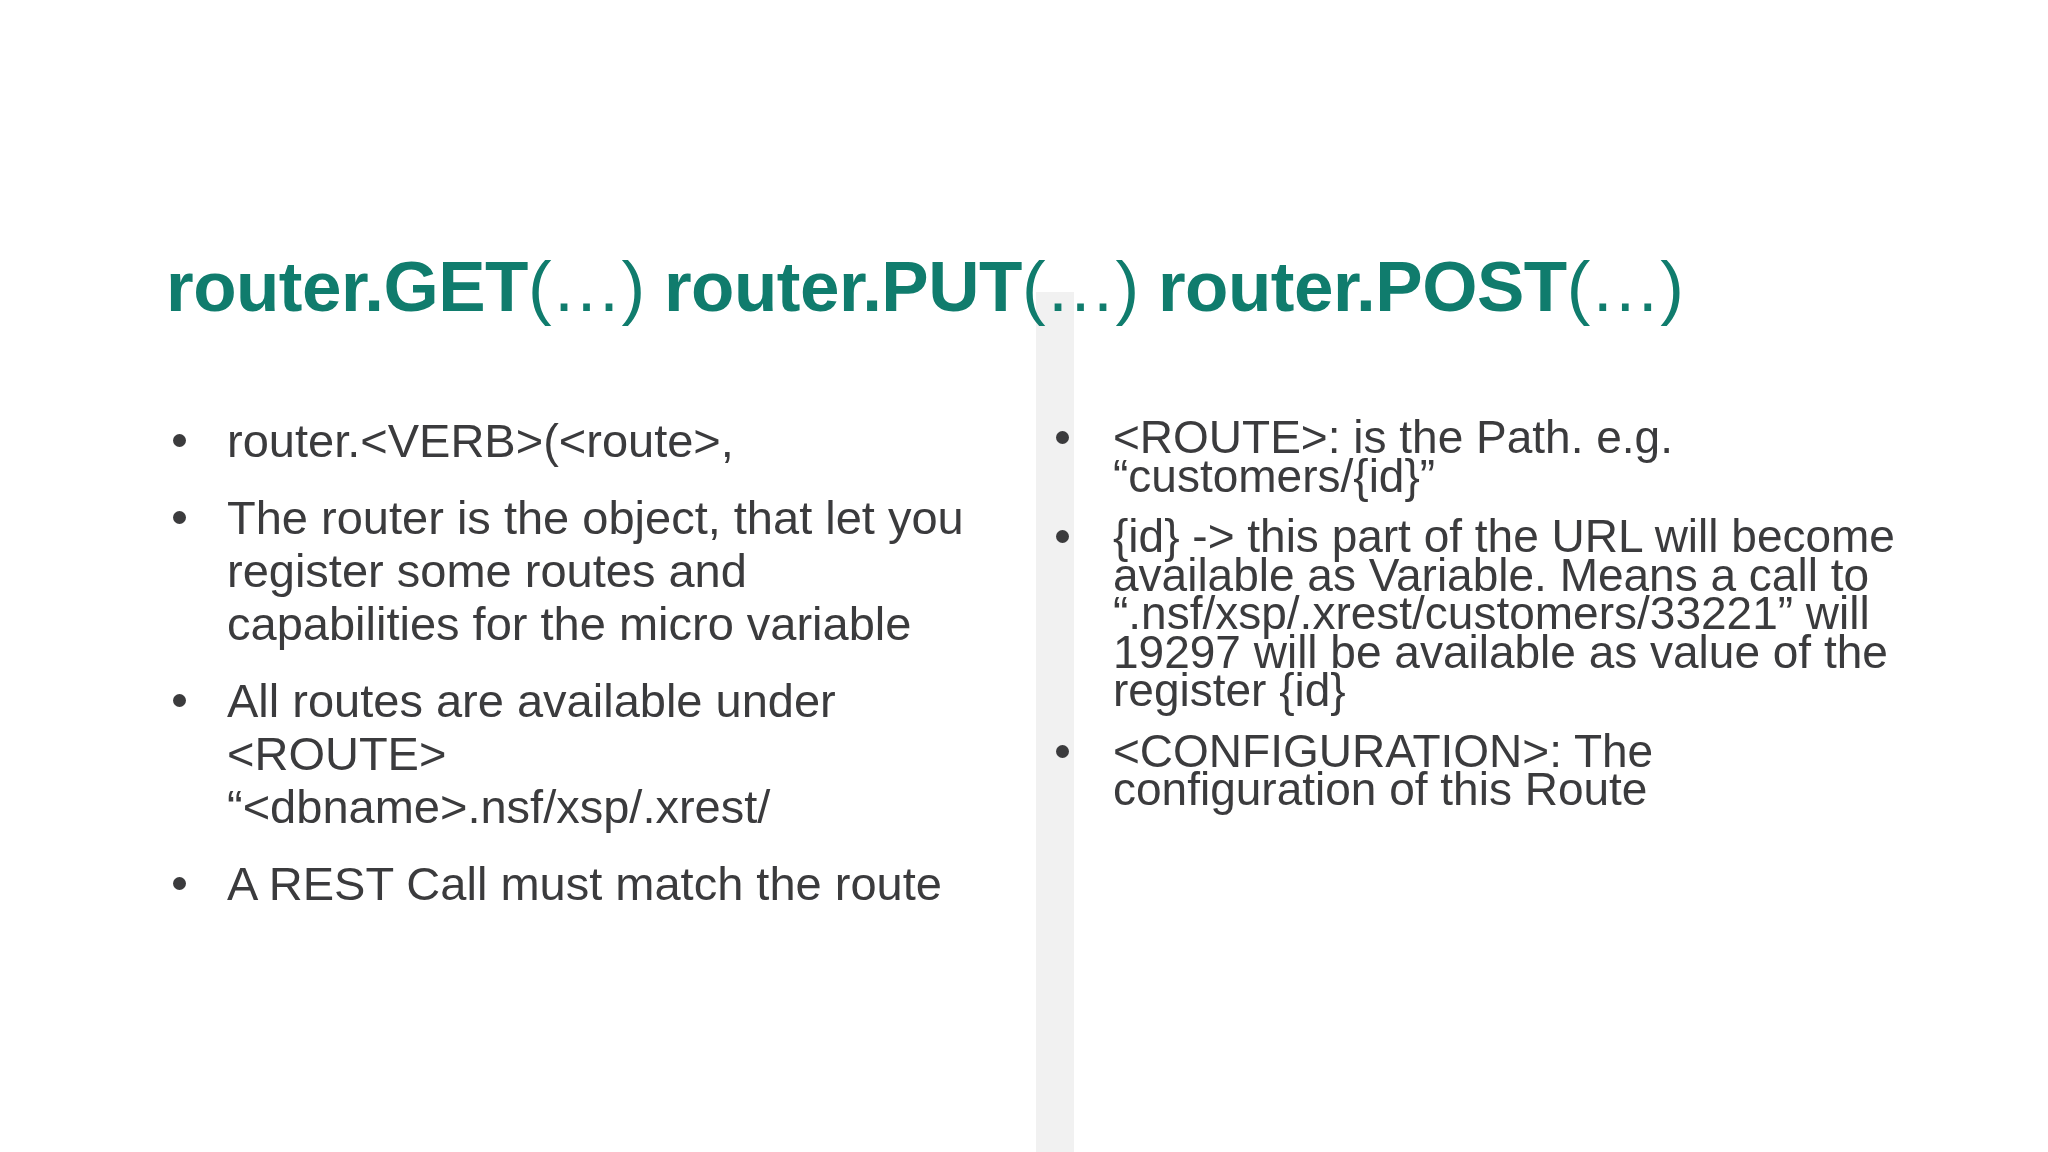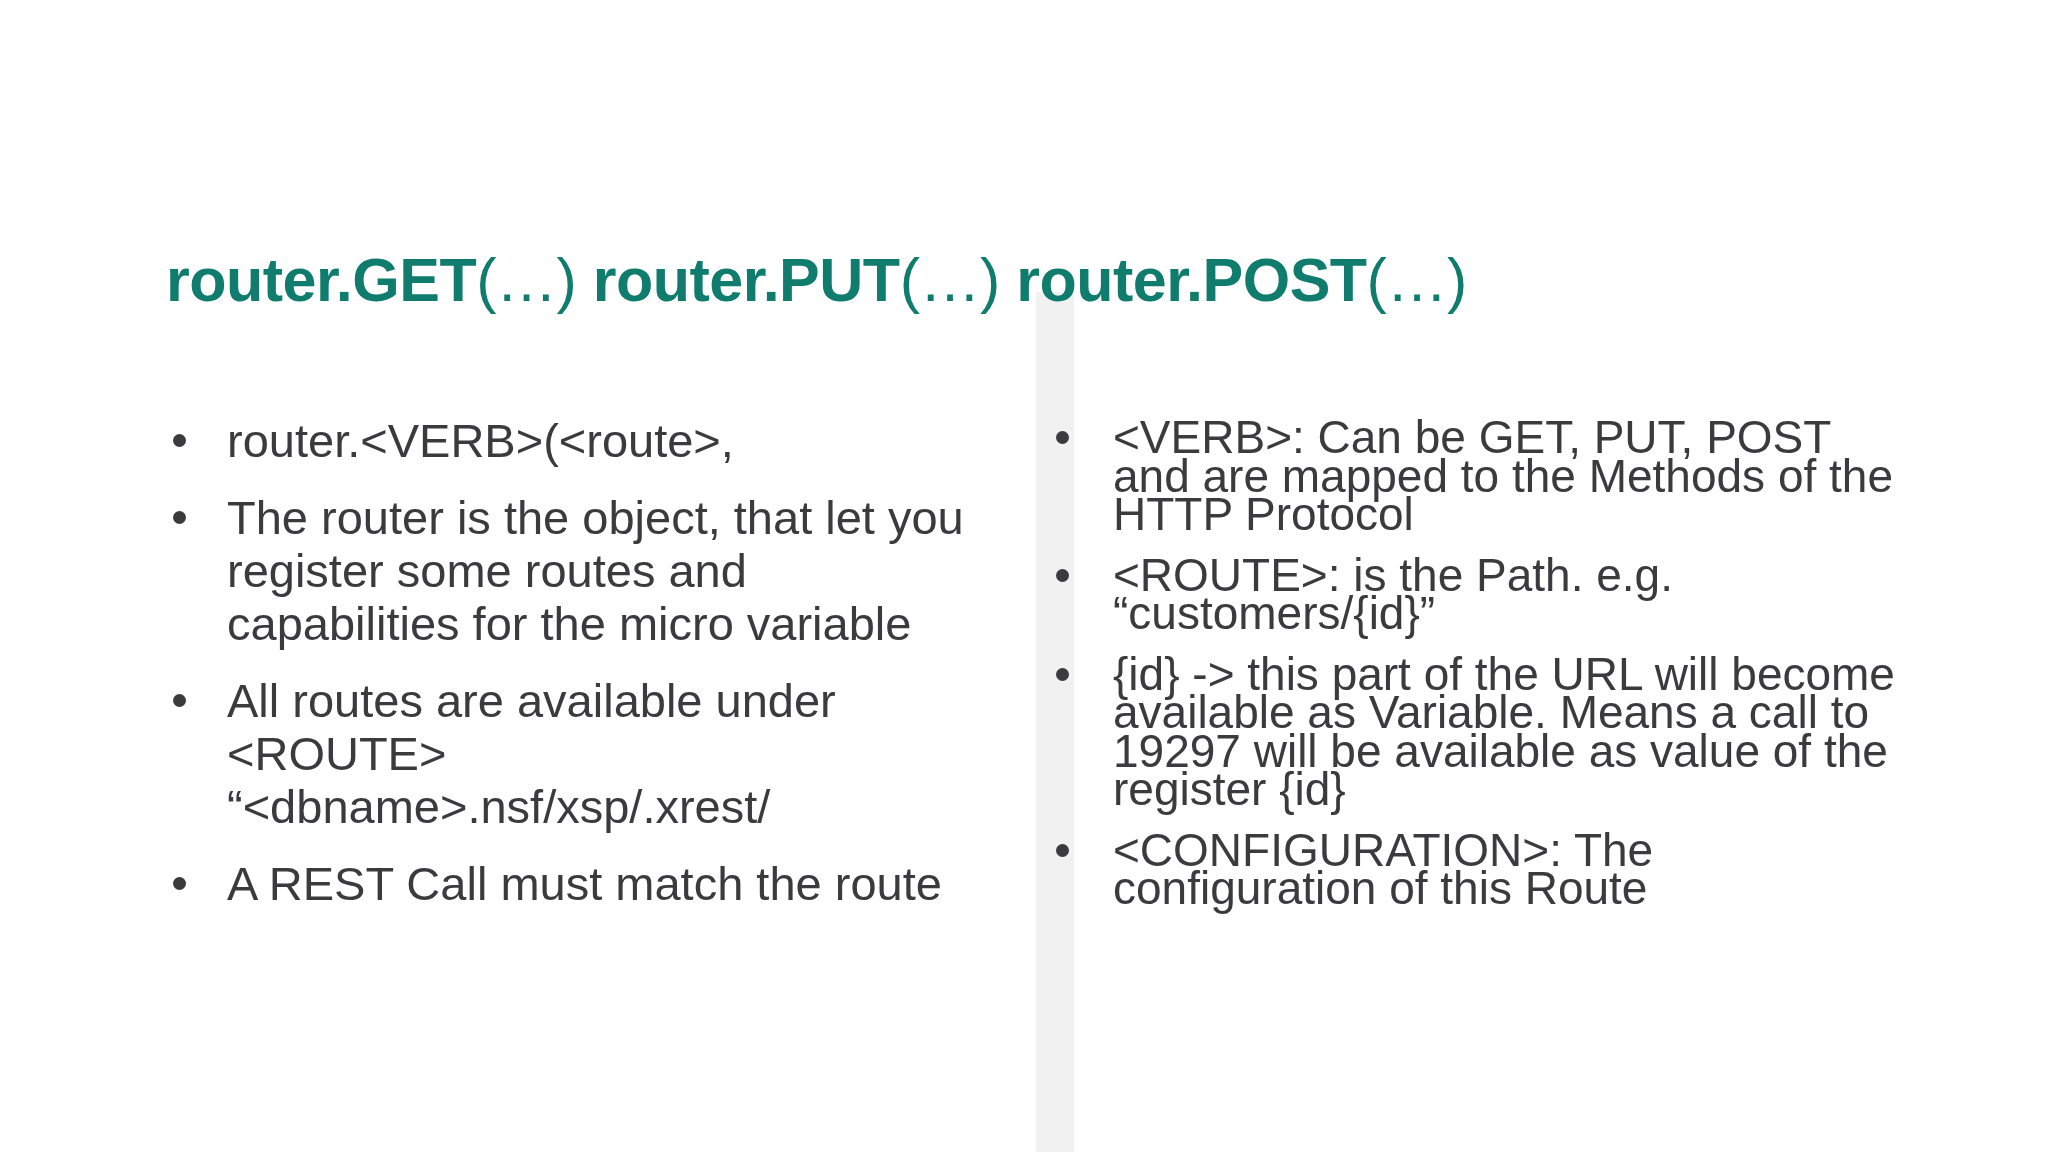--- a/index.html
+++ b/index.html
@@ -21,21 +21,21 @@
     left: 1036px;
     top: 292px;
     width: 38px;
     height: 860px;
     background: var(--band, #f1f1f1);
   }
   .slide-title {
     position: absolute;
     left: 166px;
     top: 206px;
-    font-size: 61px;
+    font-size: 71px;
     line-height: 66px;
     color: var(--teal, #107C6D);
     letter-spacing: -0.5px;
     white-space: nowrap;
   }
   .slide-title .seg-bold { font-weight: bold; }
   .slide-title .seg-light { font-weight: normal; }
 
   ul.col {
     position: absolute;
@@ -88,33 +88,28 @@
         <span class="line">“&lt;dbname&gt;.nsf/xsp/.xrest/</span>
       </li>
       <li>
         <span class="dot"></span>
         <span class="line">A REST Call must match the route</span>
       </li>
     </ul>
   <ul class="col col-right">
       <li>
         <span class="dot"></span>
-        <span class="line">&lt;VERB&gt;: Can be GET, PUT, POST</span>
-        <span class="line">and are mapped to the Methods of the</span>
-        <span class="line">HTTP Protocol</span>
-      </li>
-      <li>
-        <span class="dot"></span>
         <span class="line">&lt;ROUTE&gt;: is the Path. e.g.</span>
         <span class="line">“customers/{id}”</span>
       </li>
       <li>
         <span class="dot"></span>
         <span class="line">{id} -&gt; this part of the URL will become</span>
         <span class="line">available as Variable. Means a call to</span>
+        <span class="line">“.nsf/xsp/.xrest/customers/33221” will</span>
         <span class="line">19297 will be available as value of the</span>
         <span class="line">register {id}</span>
       </li>
       <li>
         <span class="dot"></span>
         <span class="line">&lt;CONFIGURATION&gt;: The</span>
         <span class="line">configuration of this Route</span>
       </li>
     </ul>
 </div>

